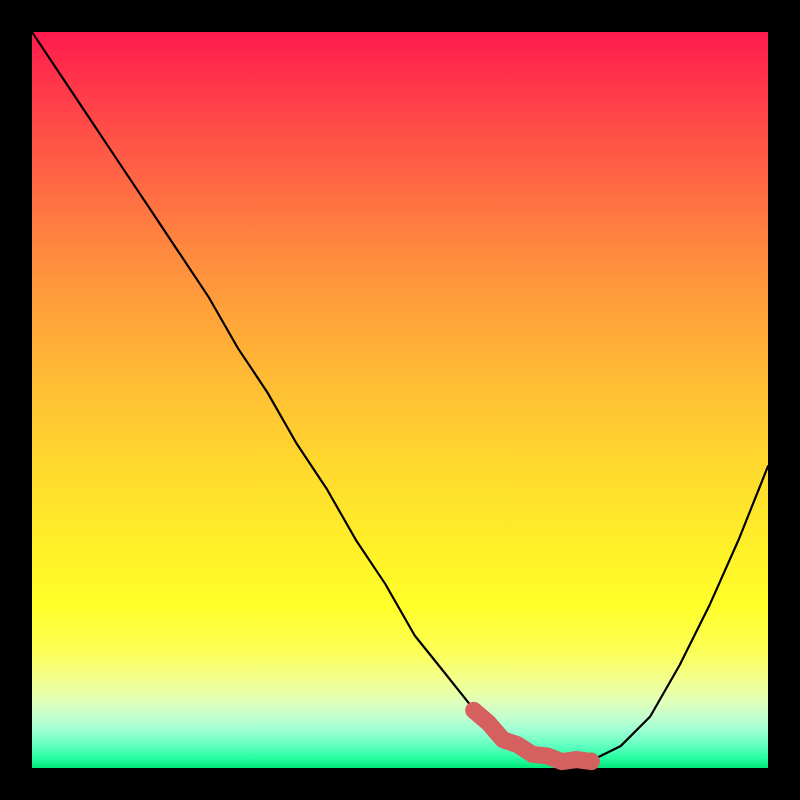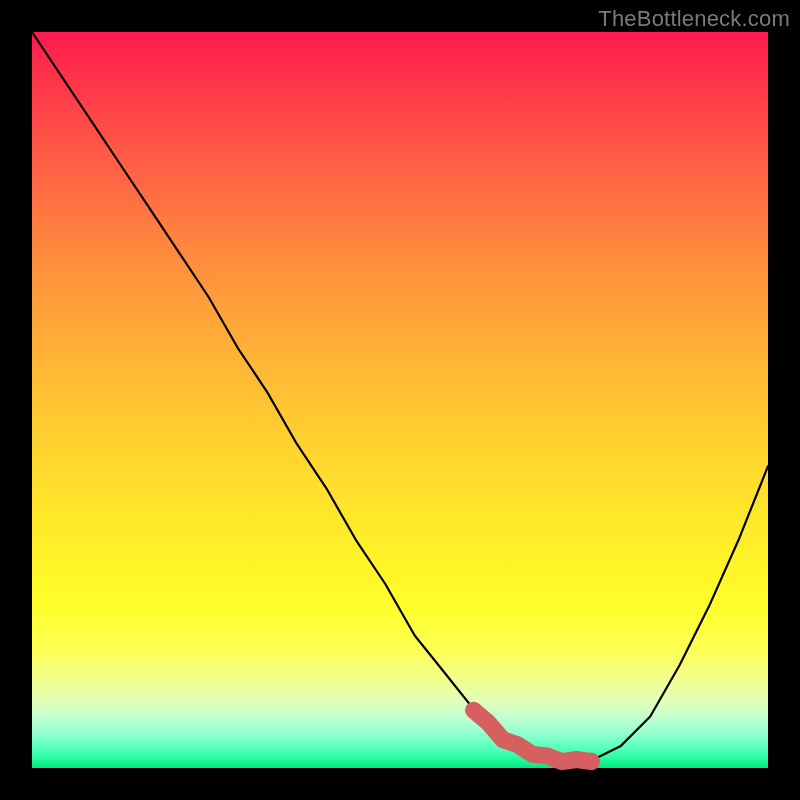--- a/index.html
+++ b/index.html
@@ -73,20 +73,19 @@
     stroke-linejoin: round;
   }
   .dot {
     fill: #d66060;
   }
 </style>
 </head>
 <body>
 
 <div class="container">
-  <div class="watermark">TheBottleneck.com</div>
   <div class="plot-area"></div>
   <svg class="curve" viewBox="0 0 736 736">
     <path class="curve-path" d="M0.0,0.0 L29.4,44.2 L58.9,88.3 L88.3,132.5 L117.8,176.6 L147.2,220.8 L176.6,265.0 L206.1,316.5 L235.5,360.6 L265.0,412.2 L294.4,456.3 L323.8,507.8 L353.3,552.0 L382.7,603.5 L412.2,640.3 L441.6,677.1 L471.0,706.6 L500.5,721.3 L529.9,728.6 L559.4,728.6 L588.8,713.9 L618.2,684.5 L647.7,633.0 L677.1,574.1 L706.6,507.8 L736.0,434.2"></path>
     <path class="emphasis-path" d="M441.6,678.2 L456.3,690.7 L471.0,707.7 L485.8,712.8 L500.5,722.4 L515.2,723.9 L529.9,729.7 L544.6,727.5 L559.4,729.7"></path>
     <circle class="dot" r="8" cx="559.4" cy="728.6"></circle>
   </svg>
 </div>
 
 </body></html>

